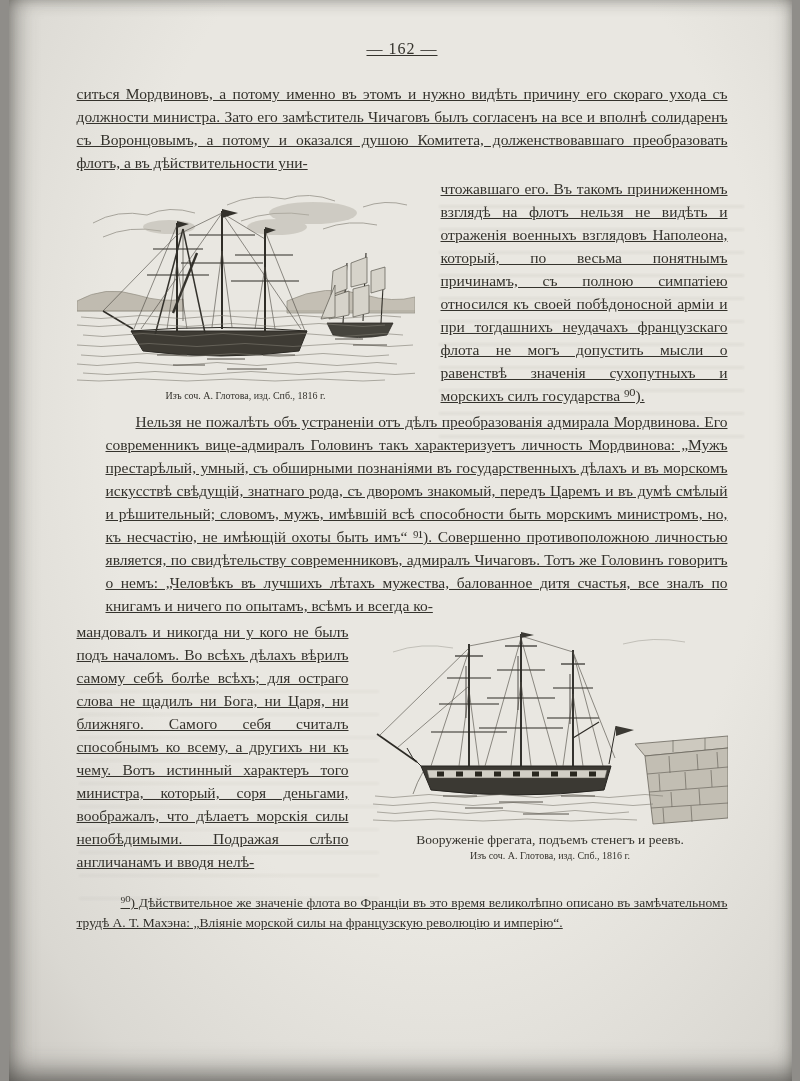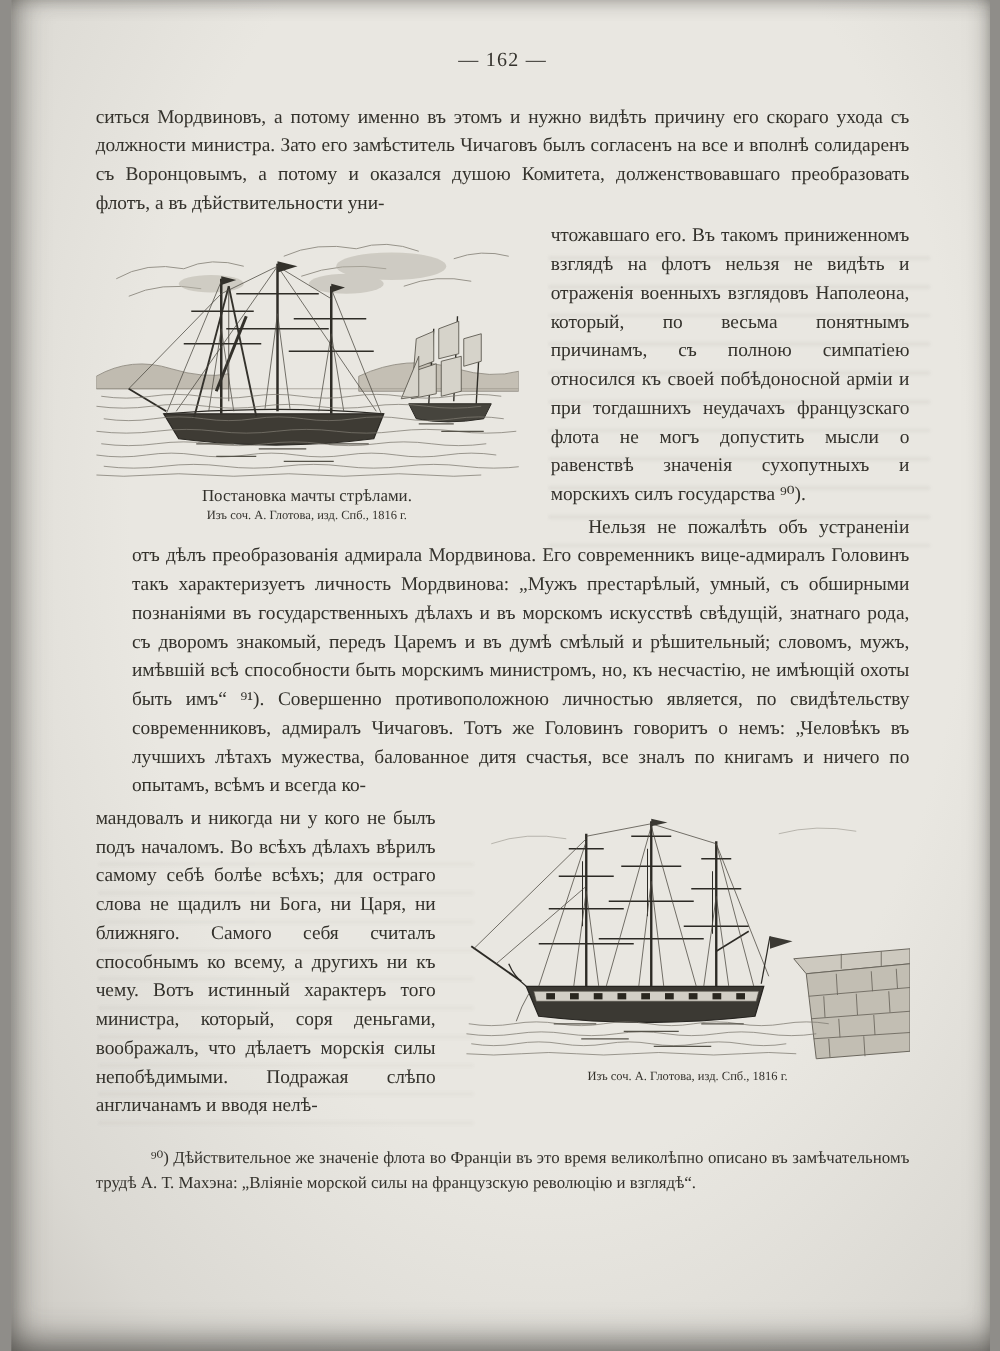--- a/index.html
+++ b/index.html
@@ -11,20 +11,21 @@
   .page {
     position: relative;
     width: 783px;
     height: 1081px;
     margin: 0 auto;
     background: radial-gradient(ellipse at 55% 38%, #e9e7e1 55%, #dad8d2 85%, #ccc9c3 100%);
     color: #34322c;
     overflow: hidden;
     box-sizing: border-box;
     padding: 40px 64px 0 68px;
+    text-decoration: underline;
   }
   
   .page::after {
     content: "";
     position: absolute;
     inset: 0;
     pointer-events: none;
     box-shadow:
       inset 0 -16px 26px -8px rgba(45,43,40,.6),
       inset 16px 0 26px -12px rgba(60,58,54,.45),
@@ -190,21 +191,20 @@
           <line x1="80" y1="172" x2="110" y2="172"></line>
             <line x1="130" y1="176" x2="168" y2="176"></line>
           <line x1="186" y1="172" x2="218" y2="172"></line>
             <line x1="96" y1="182" x2="128" y2="182"></line>
           <line x1="150" y1="186" x2="190" y2="186"></line>
             <line x1="258" y1="156" x2="286" y2="156"></line>
           <line x1="276" y1="162" x2="310" y2="162"></line>
         </g>
       </svg>
       <figcaption>
-        <div class="cap-title">Постановка мачты стрѣлами.</div>
         <div class="cap-source">Изъ соч. А. Глотова, изд. Спб., 1816 г.</div>
       </figcaption>
     </figure>
 
     <p>чтожавшаго его. Въ такомъ приниженномъ взглядѣ на флотъ нельзя не видѣть и отраженія военныхъ взглядовъ Наполеона, который, по весьма понятнымъ причинамъ, съ полною симпатіею относился къ своей побѣдоносной арміи и при тогдашнихъ неудачахъ французскаго флота не могъ допустить мысли о равенствѣ значенія сухопутныхъ и морскихъ силъ государства ⁹⁰).</p>
     <p class="indent">Нельзя не пожалѣть объ устраненіи отъ дѣлъ преобразованія адмирала Мордвинова. Его современникъ вице-адмиралъ Головинъ такъ характеризуетъ личность Мордвинова: „Мужъ престарѣлый, умный, съ обширными познаніями въ государственныхъ дѣлахъ и въ морскомъ искусствѣ свѣдущій, знатнаго рода, съ дворомъ знакомый, передъ Царемъ и въ думѣ смѣлый и рѣшительный; словомъ, мужъ, имѣвшій всѣ способности быть морскимъ министромъ, но, къ несчастію, не имѣющій охоты быть имъ“ ⁹¹). Совершенно противоположною личностью является, по свидѣтельству современниковъ, адмиралъ Чичаговъ. Тотъ же Головинъ говоритъ о немъ: „Человѣкъ въ лучшихъ лѣтахъ мужества, балованное дитя счастья, все зналъ по книгамъ и ничего по опытамъ, всѣмъ и всегда ко-</p>
 
     <figure class="fig-right">
       <svg class="engraving" width="355" height="200" viewBox="0 0 355 200" xmlns="http://www.w3.org/2000/svg">
 
@@ -307,24 +307,25 @@
         </g>
         <g stroke="#56534a" stroke-width="1">
           <line x1="70" y1="170" x2="104" y2="170"></line>
             <line x1="126" y1="176" x2="170" y2="176"></line>
           <line x1="188" y1="170" x2="222" y2="170"></line>
             <line x1="92" y1="182" x2="130" y2="182"></line>
           <line x1="150" y1="188" x2="196" y2="188"></line>
         </g>
       </svg>
       <figcaption>
+        <div class="cap-title">Вооруженіе фрегата, подъемъ стенегъ и реевъ.</div>
         <div class="cap-source">Изъ соч. А. Глотова, изд. Спб., 1816 г.</div>
       </figcaption>
     </figure>
 
     <p>мандовалъ и никогда ни у кого не былъ подъ началомъ. Во всѣхъ дѣлахъ вѣрилъ самому себѣ болѣе всѣхъ; для остраго слова не щадилъ ни Бога, ни Царя, ни ближняго. Самого себя считалъ способнымъ ко всему, а другихъ ни къ чему. Вотъ истинный характеръ того министра, который, соря деньгами, воображалъ, что дѣлаетъ морскія силы непобѣдимыми. Подражая слѣпо англичанамъ и вводя нелѣ-</p>
 
     <div class="footnotes">
-      <p class="footnote">⁹⁰) Дѣйствительное же значеніе флота во Франціи въ это время великолѣпно описано въ замѣчательномъ трудѣ А. Т. Махэна: „Вліяніе морской силы на французскую революцію и взглядѣ“.</p>
+      <p class="footnote">⁹⁰) Дѣйствительное же значеніе флота во Франціи въ это время великолѣпно описано въ замѣчательномъ трудѣ А. Т. Махэна: „Вліяніе морской силы на французскую революцію и имперію“.</p>
     </div>
 
   </div>
 </div>
 
 </body></html>

